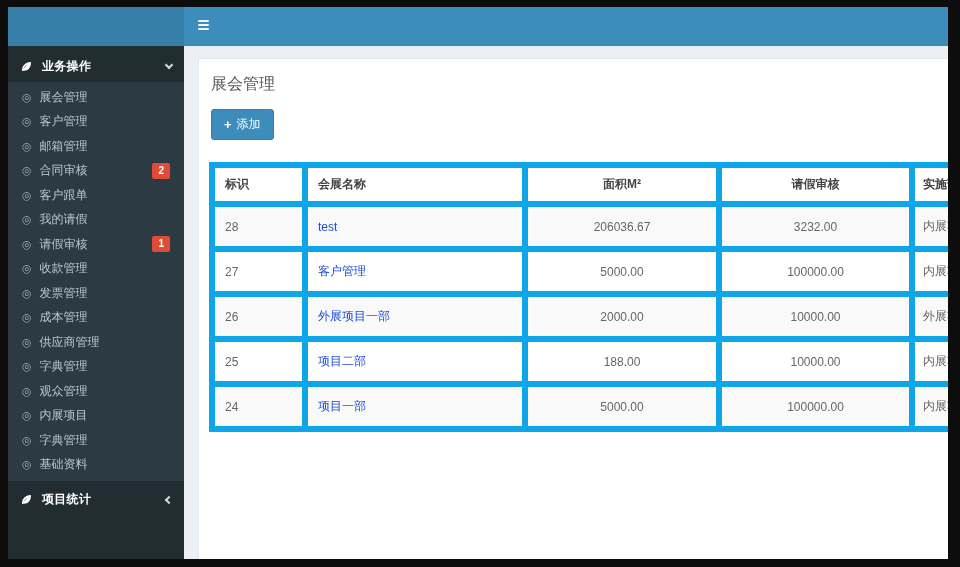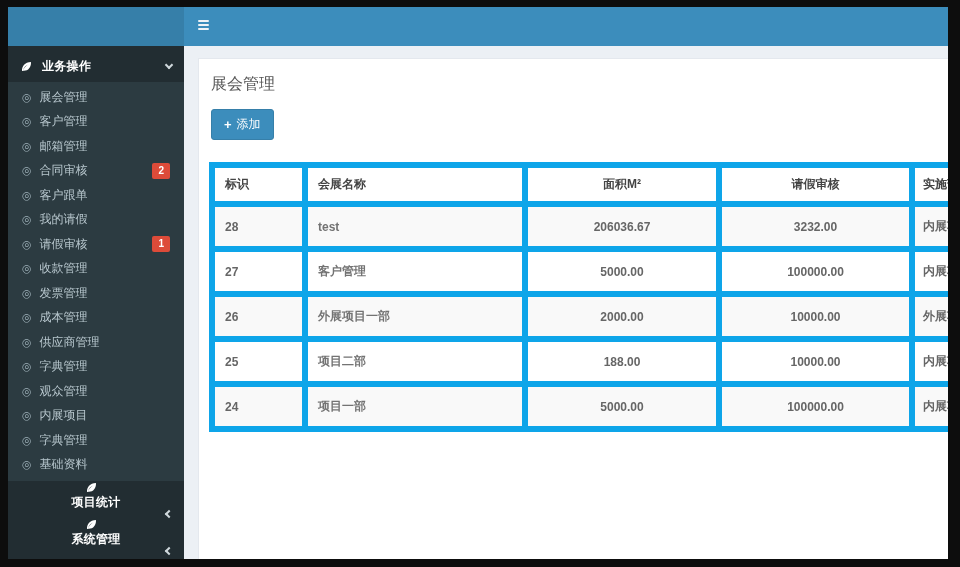--- a/index.html
+++ b/index.html
@@ -16,21 +16,21 @@
   .hamburger .bar { width:11px; height:2px; background:#eef3f6; margin-bottom:2px; border-radius:1px; }
 
   
   .body-row { display:flex; height:513px; }
   .sidebar { width:176px; background:#222d32; padding-top:4px; flex-shrink:0; }
   .content { flex:1; padding:12px 0 0 14px; overflow:hidden; }
 
   
   .lvl1 { height:32px; display:flex; align-items:center; padding:0 12px; color:#ffffff;
           font-size:12px; font-weight:600; cursor:pointer; letter-spacing:.3px; }
-  .lvl1.tall { height:37px;flex-direction:column; }
+  .lvl1.tall { height:37px; }
   .leaf { width:13px; height:13px; margin-right:9px; flex-shrink:0; }
   .chev { width:6px; height:6px; border:solid #cfd8dc; margin-left:auto; flex-shrink:0; }
   .chev-down { border-width:0 2px 2px 0; transform:rotate(45deg); margin-top:-3px; }
   .chev-left { border-width:0 0 2px 2px; transform:rotate(45deg); }
   .submenu { list-style:none; background:#2c3b41; padding:3px 0 4px; }
   .subitem { height:24.5px; display:flex; align-items:center; padding:0 14px; color:#b8c7ce;
              font-size:12px; cursor:pointer; }
   .subitem .dot { font-size:11px; margin-right:8px; color:#9fb2ba; line-height:1; }
   .badge { margin-left:auto; background:#dd4b39; color:#fff; font-size:10px; font-weight:700;
            line-height:1; padding:3px 6px; border-radius:2px; }
@@ -42,26 +42,26 @@
   .btn-add { display:inline-flex; align-items:center; gap:5px; margin:14px 0 0 2px;
              background:#3c8dbc; border:1px solid #367fa9; border-radius:3px; color:#fff;
              font-size:12px; padding:6px 12px; cursor:pointer;
              font-family:"Liberation Sans","DejaVu Sans",sans-serif; }
   .btn-add .plus { font-size:13px; font-weight:700; line-height:10px; }
 
   
   table { margin-top:22px; border-collapse:collapse; table-layout:fixed; width:822px; }
   th, td { border:6px solid #0ea5e9; font-size:12px; }
   th { padding:8px 10px; text-align:left; color:#444; font-weight:700; height:31px; }
-  td { padding:11px 10px; color:#666; height:38px;font-weight:bold; }
+  td { padding:11px 10px; color:#666; height:38px; }
   th.r, td.r { text-align:center; }
   col.c1{width:93px;} col.c2{width:220px;} col.c3{width:194px;} col.c4{width:193px;} col.c5{width:122px;}
   tbody tr:nth-child(odd){ background:#f9f9f9; }
   td.dept, th.dept { padding-left:8px; white-space:nowrap; overflow:hidden; }
-  a.exlink { color:#737373; text-decoration:none; cursor:pointer; }
+  a.exlink { color:#1d4ed8; text-decoration:none; cursor:pointer; }
 </style>
 </head>
 <body>
 
 <div class="stage">
   <div class="frame">
 
     <div class="topbar">
       <div class="logo"></div>
       <div class="navbar">
@@ -183,27 +183,20 @@
 </ul>
 
         <div class="lvl1 tall">
           <svg class="leaf" viewBox="0 0 16 16">
             <path d="M2.5 13.5 C2 8 6 2.5 13.5 2.5 C14 9.5 9.5 14 3.5 13.2 C5 9 8 6.5 10.5 5.5 C7.5 6 4.5 9 3.5 13.5 Z" fill="#ffffff"></path>
           </svg>
           <span>项目统计</span>
           <span class="chev chev-left"></span>
         </div>
 
-        <div class="lvl1 tall">
-          <svg class="leaf" viewBox="0 0 16 16">
-            <path d="M2.5 13.5 C2 8 6 2.5 13.5 2.5 C14 9.5 9.5 14 3.5 13.2 C5 9 8 6.5 10.5 5.5 C7.5 6 4.5 9 3.5 13.5 Z" fill="#ffffff"></path>
-          </svg>
-          <span>系统管理</span>
-          <span class="chev chev-left"></span>
-        </div>
       </aside>
 
       <main class="content">
         <div class="card">
           <h1 class="page-title">展会管理</h1>
 
           <button class="btn-add">
             <span class="plus">+</span>
             <span>添加</span>
           </button>

